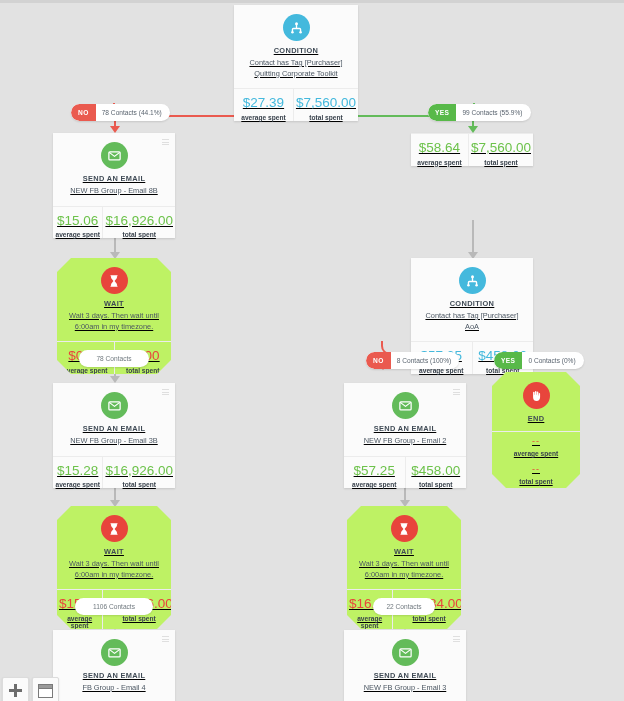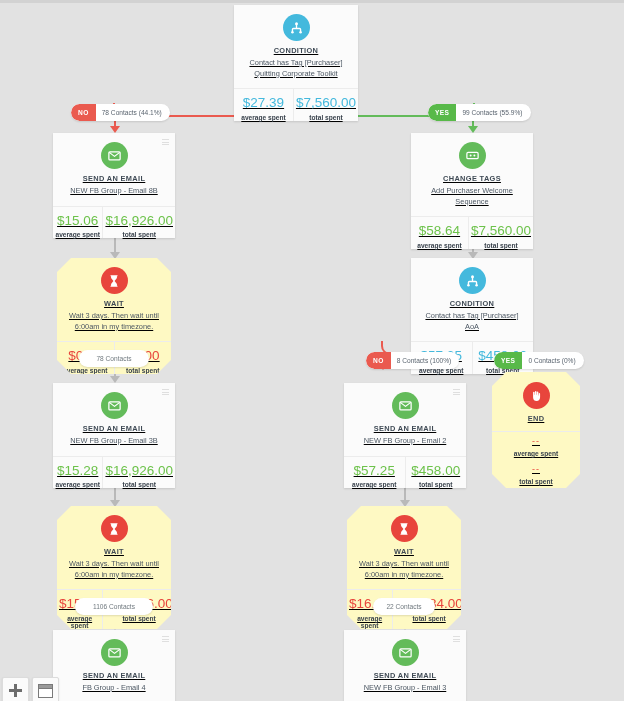--- a/index.html
+++ b/index.html
@@ -23,21 +23,21 @@
   .c-bl{border-top:none;border-right:none;border-bottom-left-radius:9px;}
   .c-br{border-top:none;border-left:none;border-bottom-right-radius:9px;}
   .arrow{position:absolute;width:0;height:0;border-left:5px solid transparent;
          border-right:5px solid transparent;border-top:7px solid #b9b9b9;}
   .arrow.red{border-top-color:#ea5a4f;}
   .arrow.green{border-top-color:#63bb5a;}
 
   
   .node{position:absolute;background:#fbfbfb;box-shadow:0 1px 2px rgba(0,0,0,.13);text-decoration:underline;}
   .node.oct{
-    background:#fef9c3;
+    background:#bef264;
     clip-path:polygon(14px 0,calc(100% - 14px) 0,100% 14px,100% calc(100% - 14px),
                       calc(100% - 14px) 100%,14px 100%,0 calc(100% - 14px),0 14px);
     box-shadow:none;
     filter:drop-shadow(0 1px 1px rgba(0,0,0,.14));
   }
   .node .head{padding:9px 8px 9px;text-align:center;position:relative;}
   .badge{width:27px;height:27px;border-radius:50%;margin:0 auto 5px;
          display:flex;align-items:center;justify-content:center;}
   .badge svg{display:block;}
   .badge.blue{background:#44b9dd;}
@@ -189,31 +189,20 @@
         <div class="lbl">average spent</div>
       </div>
       <div class="stat">
         <div class="amt green">$16,926.00</div>
         <div class="lbl">total spent</div>
       </div>
     </div>
   </div>
 
   <div class="node" style="left:411px;top:133px;width:122px;">
-    <div class="head">
-      <div class="badge green">
-        <svg width="15" height="15" viewBox="0 0 24 24" fill="none" stroke="#fff" stroke-width="2" stroke-linejoin="round">
-          <rect x="3" y="7" width="18" height="10" rx="2"></rect>
-          <circle cx="9" cy="12" r="1.6" fill="#fff" stroke="none"></circle>
-          <circle cx="15" cy="12" r="1.6" fill="#fff" stroke="none"></circle>
-        </svg>
-      </div>
-      <div class="ntype">CHANGE TAGS</div>
-      <div class="ndesc">Add Purchaser Welcome Sequence</div>
-    </div>
     <div class="stats">
       <div class="stat">
         <div class="amt green">$58.64</div>
         <div class="lbl">average spent</div>
       </div>
       <div class="stat">
         <div class="amt green">$7,560.00</div>
         <div class="lbl">total spent</div>
       </div>
     </div>

